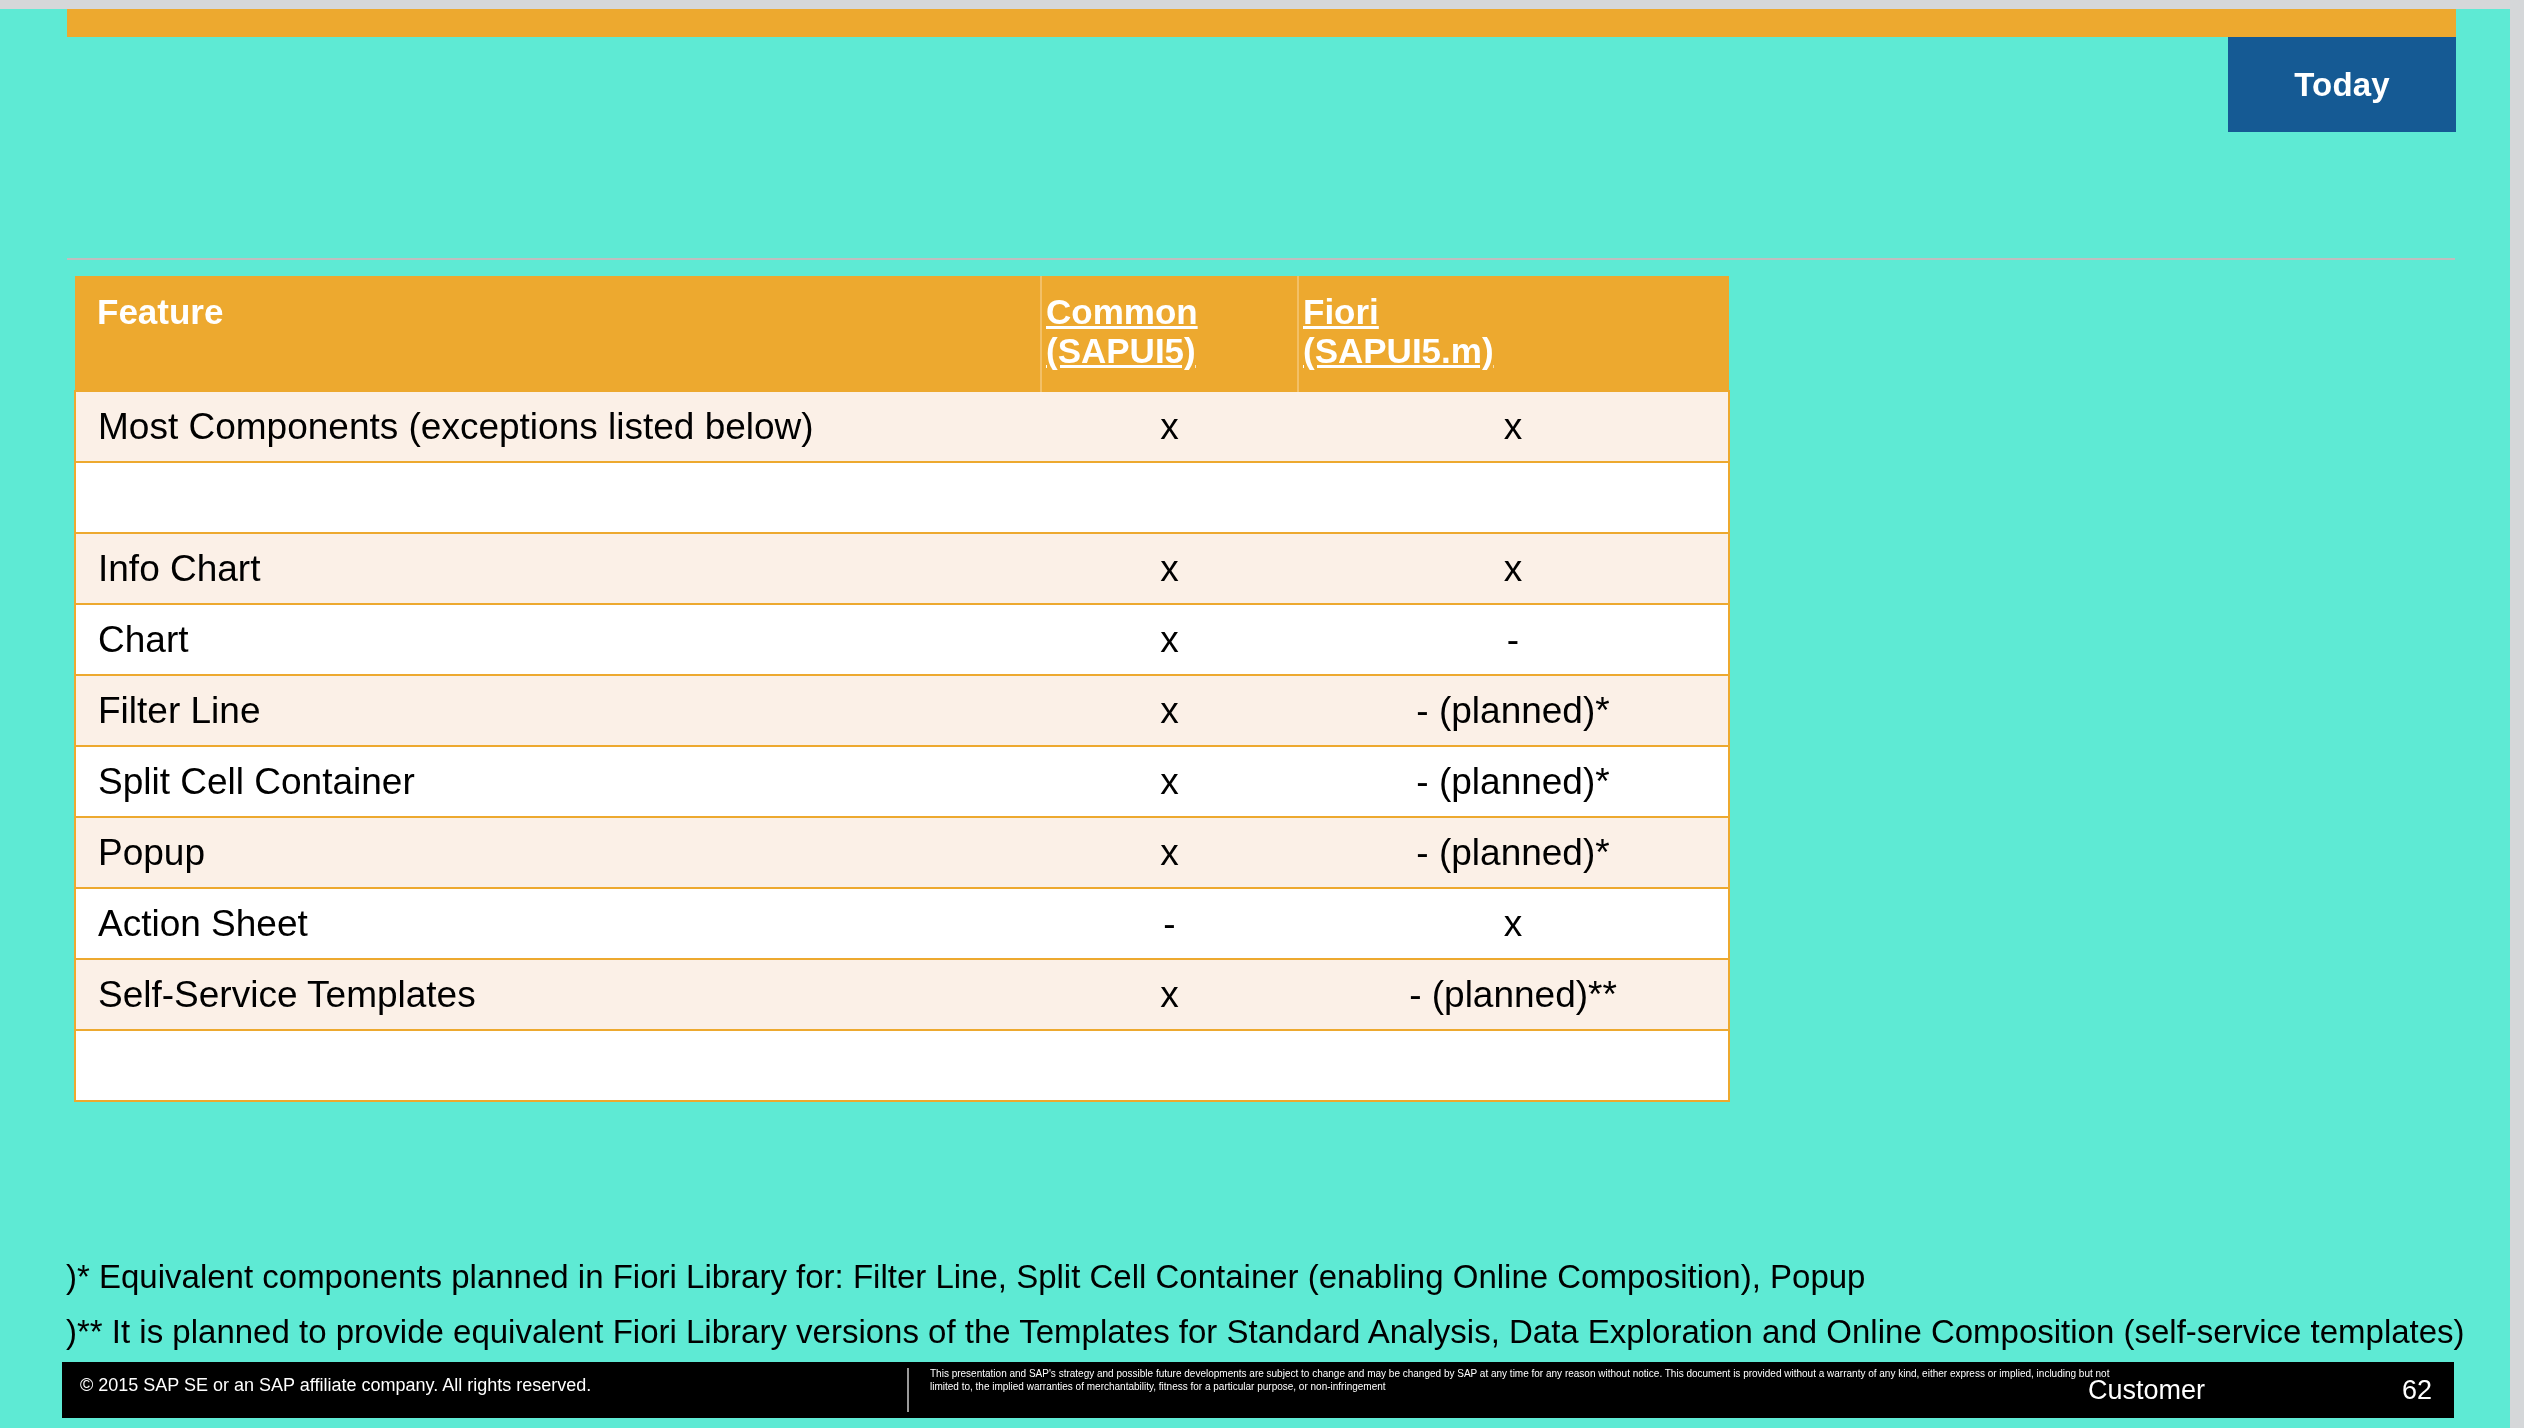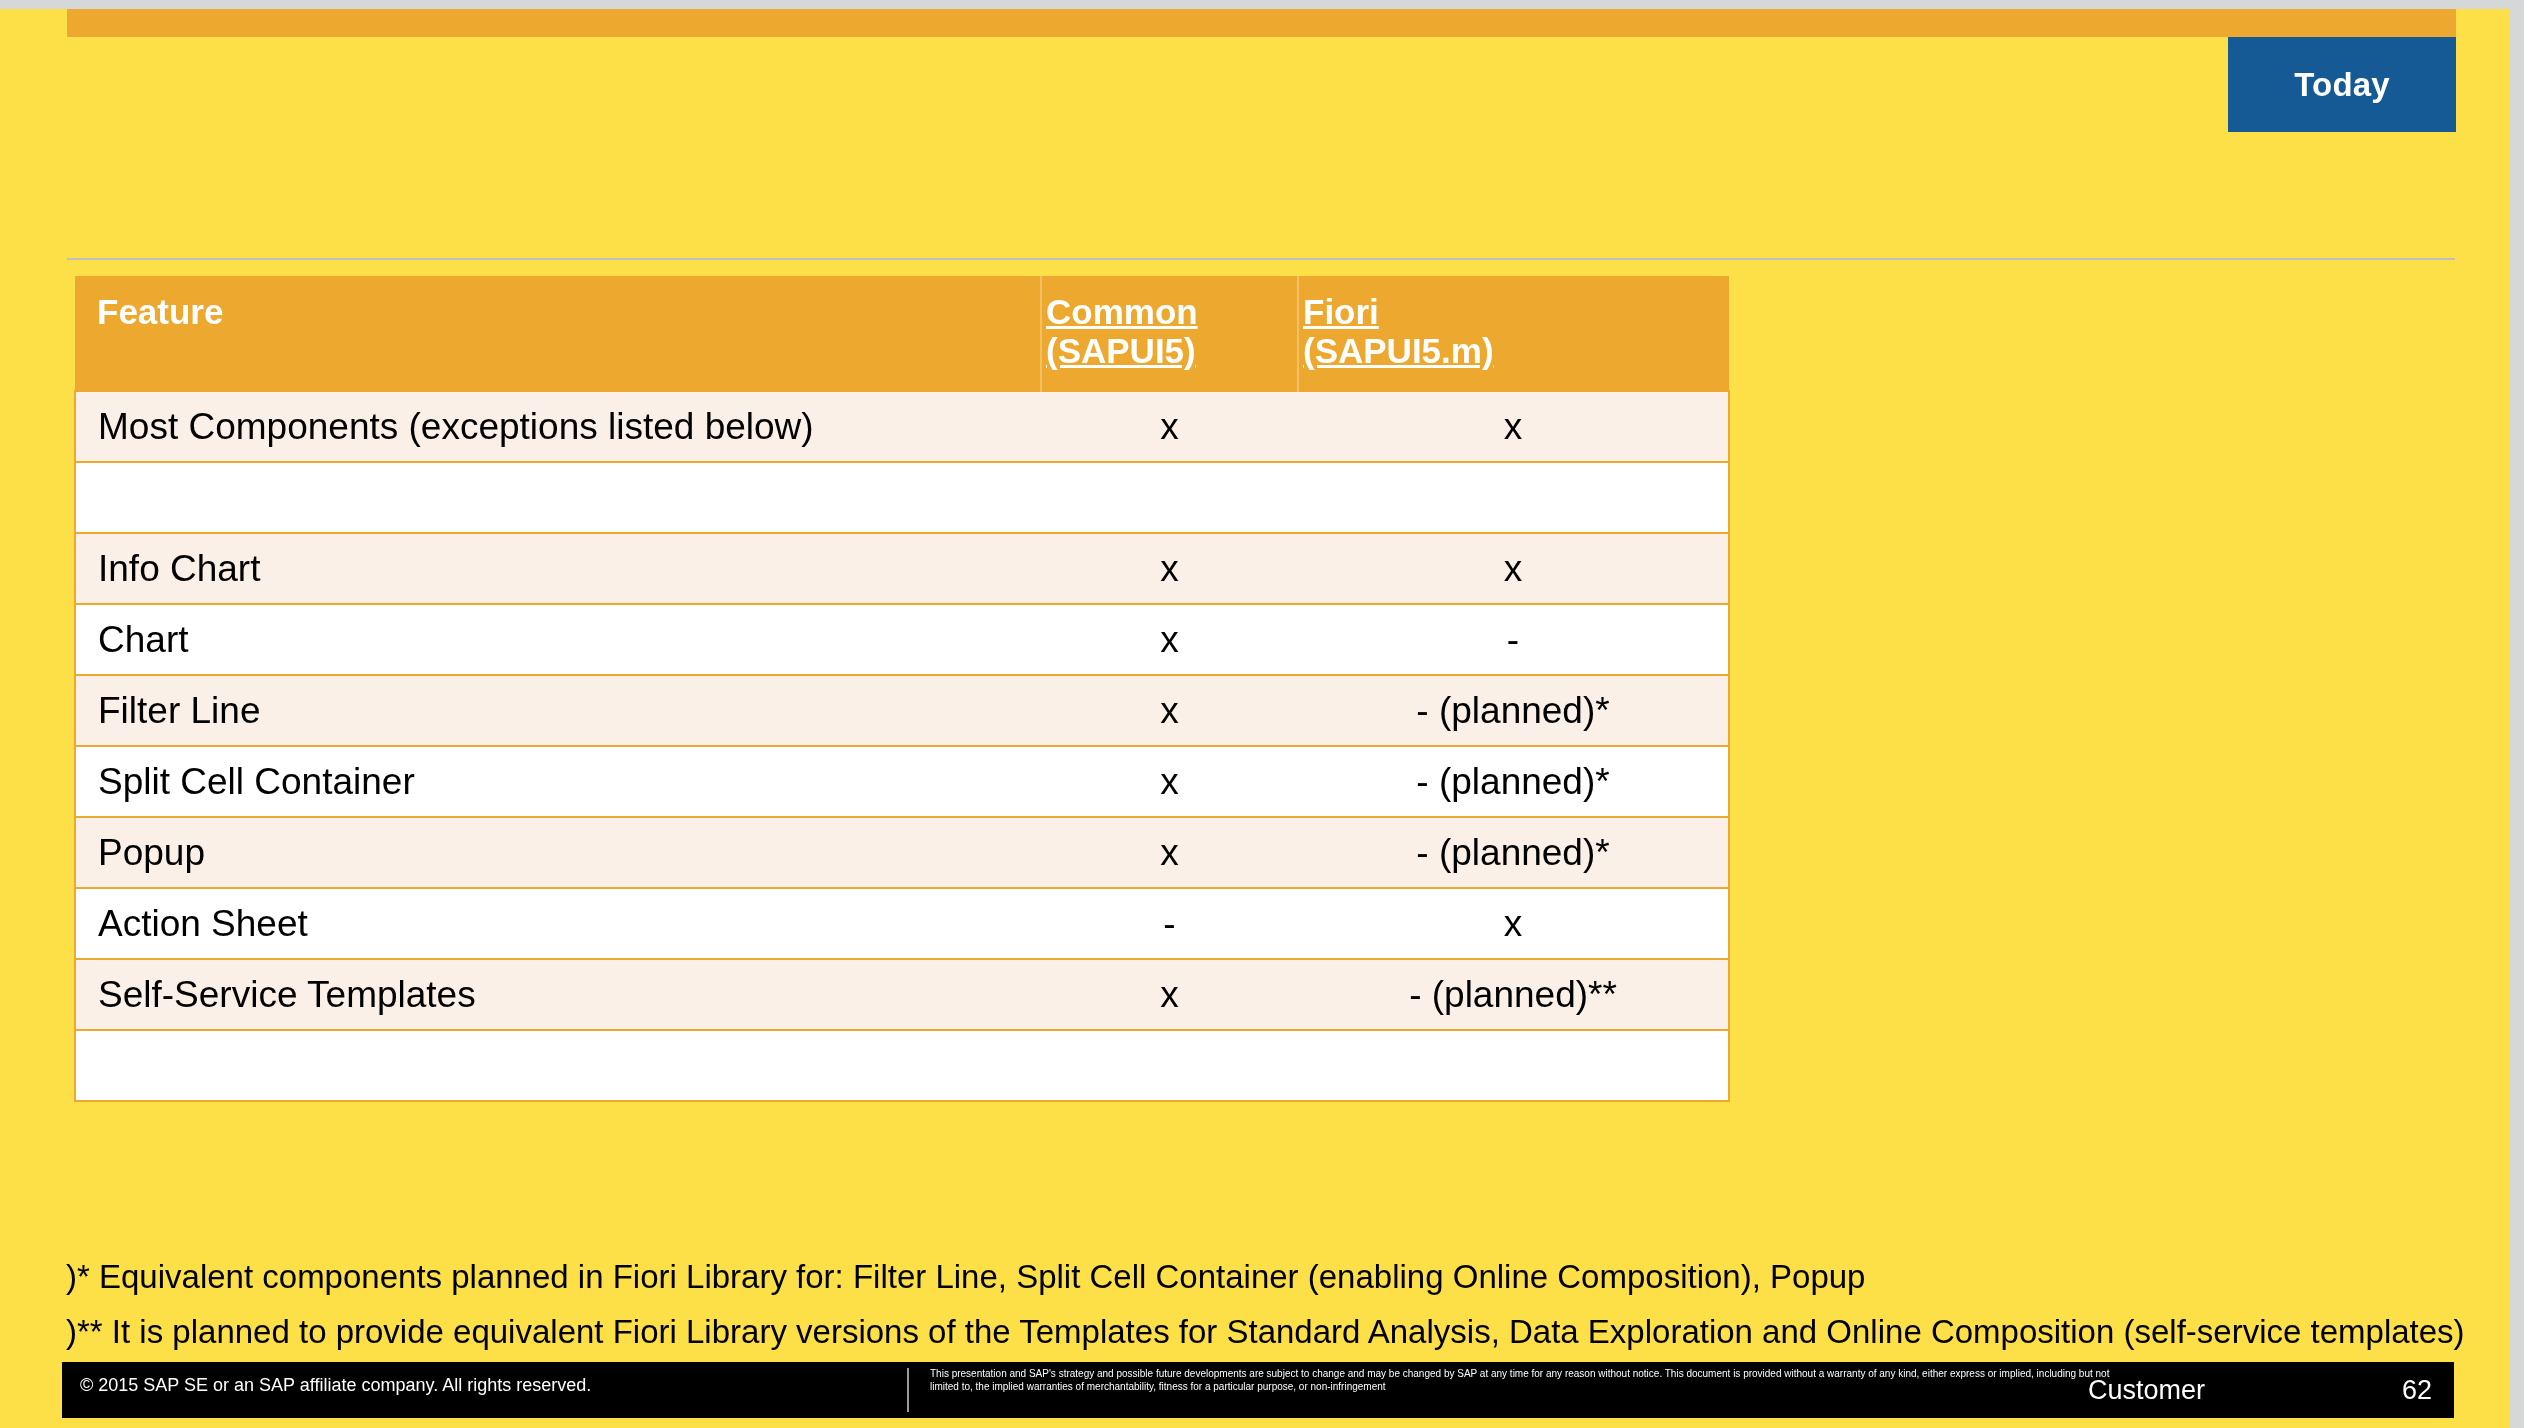--- a/index.html
+++ b/index.html
@@ -7,21 +7,21 @@
     padding: 0;
     background: #d5d7d9;
   }
   body {
     font-family: "Liberation Sans", sans-serif;
   }
   #slide {
     position: relative;
     width: 2524px;
     height: 1428px;
-    background: #fde047;
+    background: #5eead4;
     overflow: hidden;
   }
   
   #top-strip {
     position: absolute;
     left: 0; top: 0;
     width: 2524px; height: 9px;
     background: #d5d7d9;
   }
   #right-strip {

